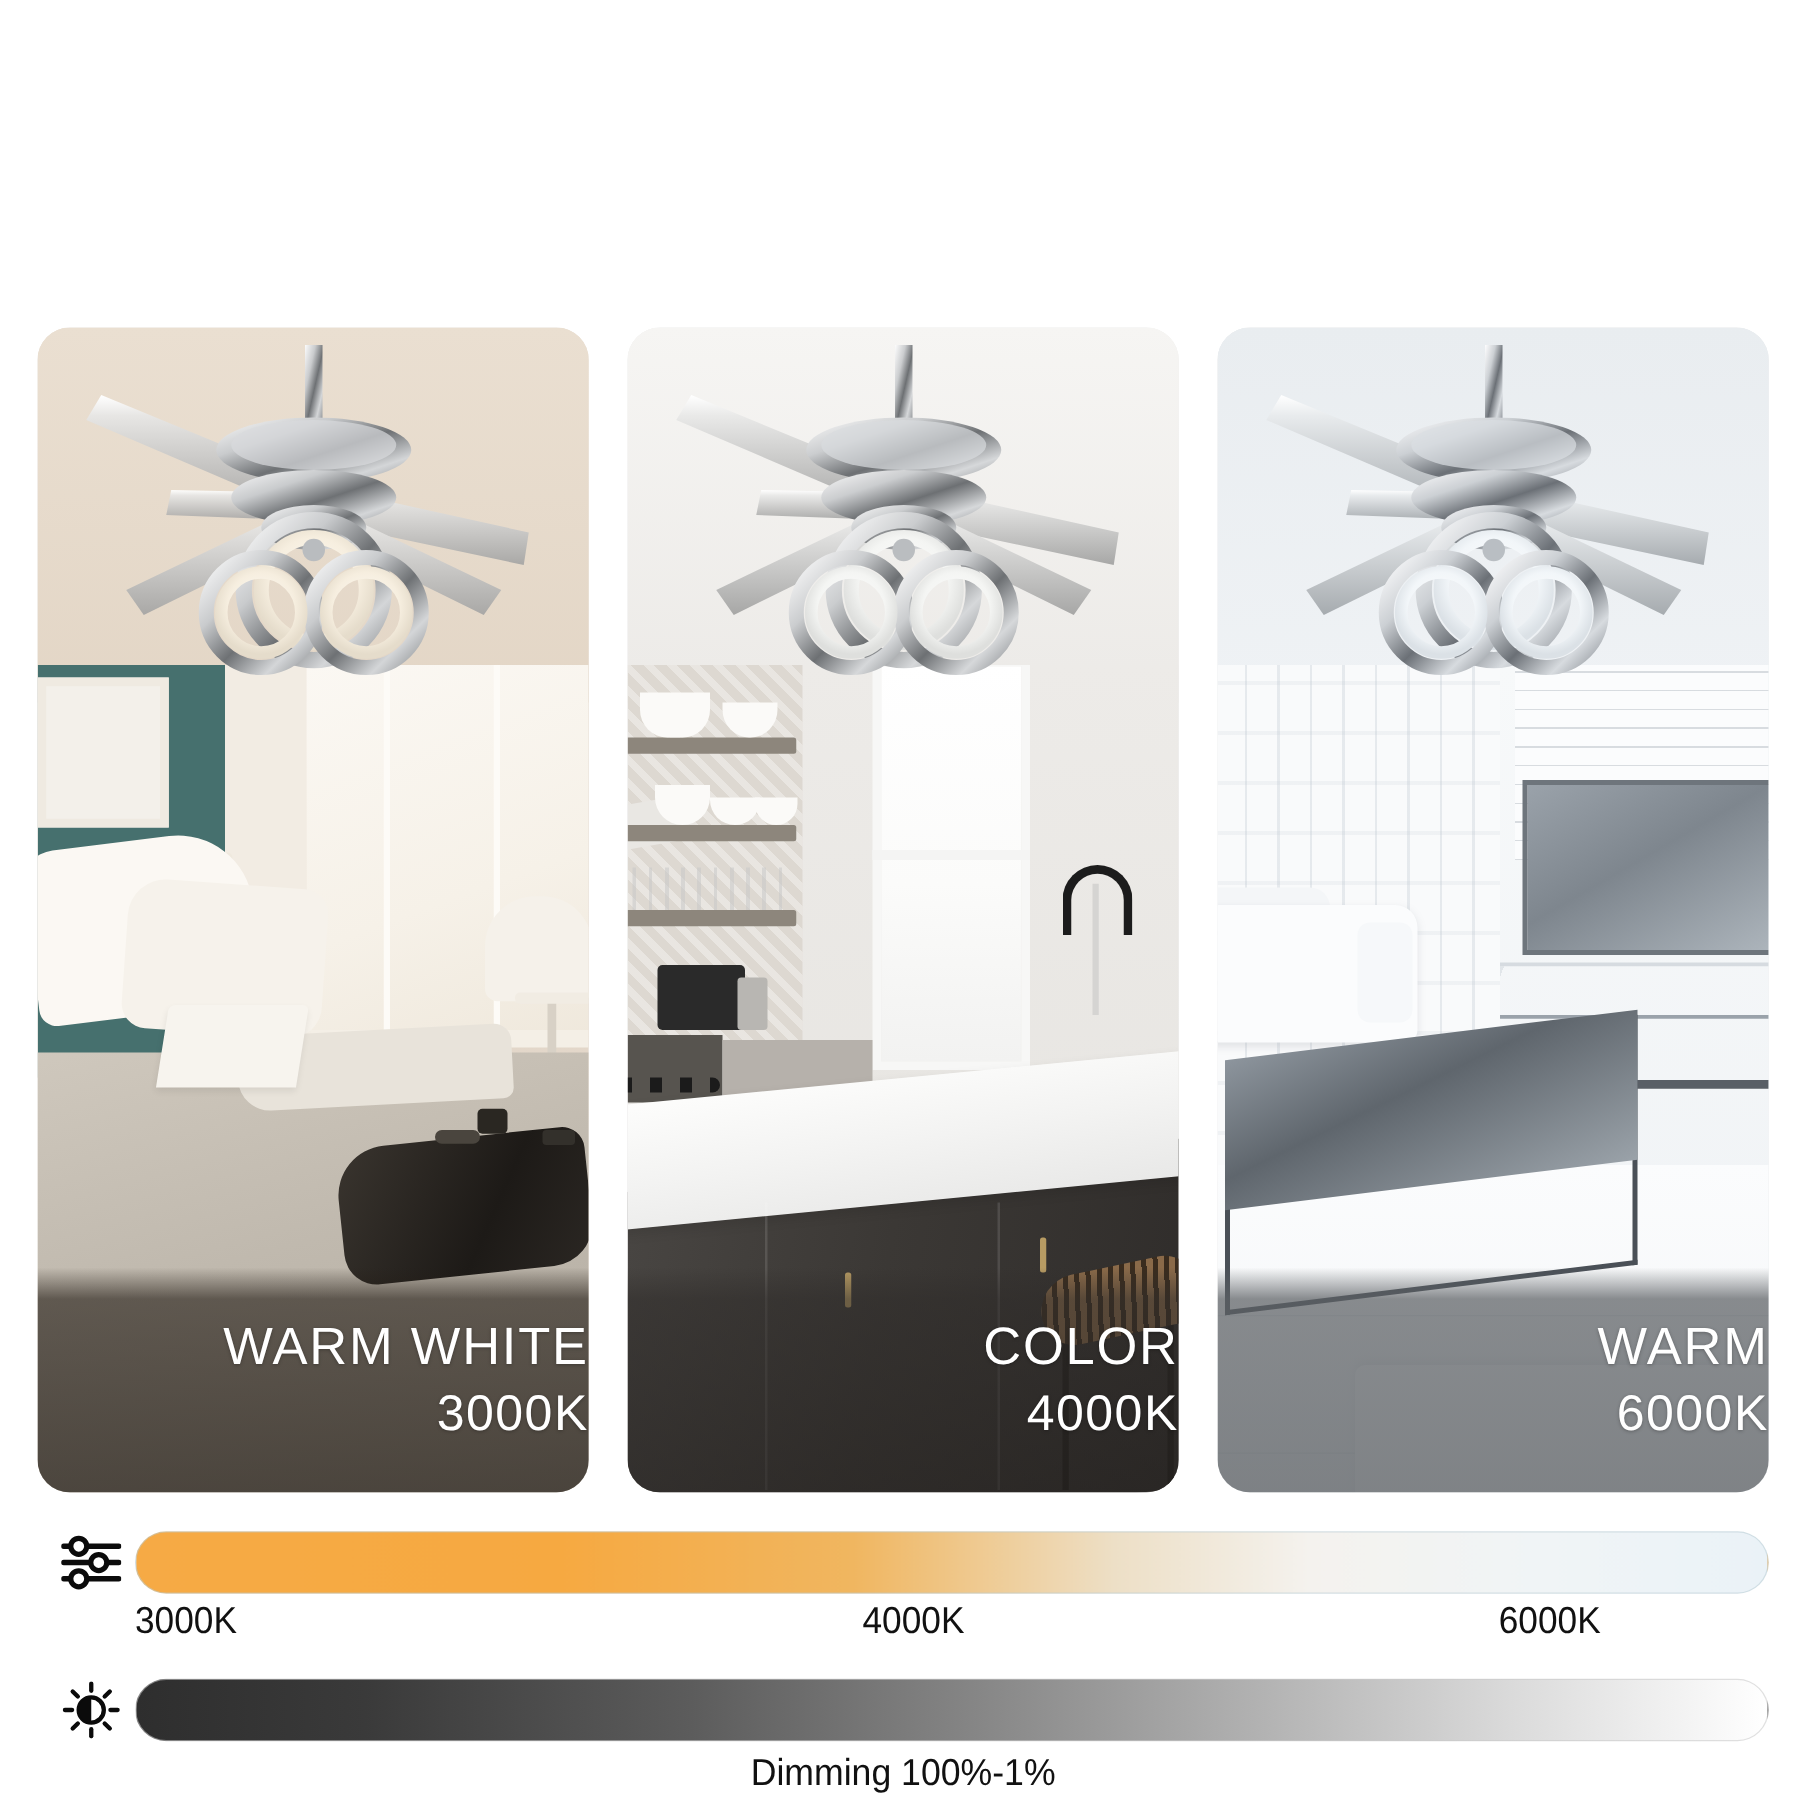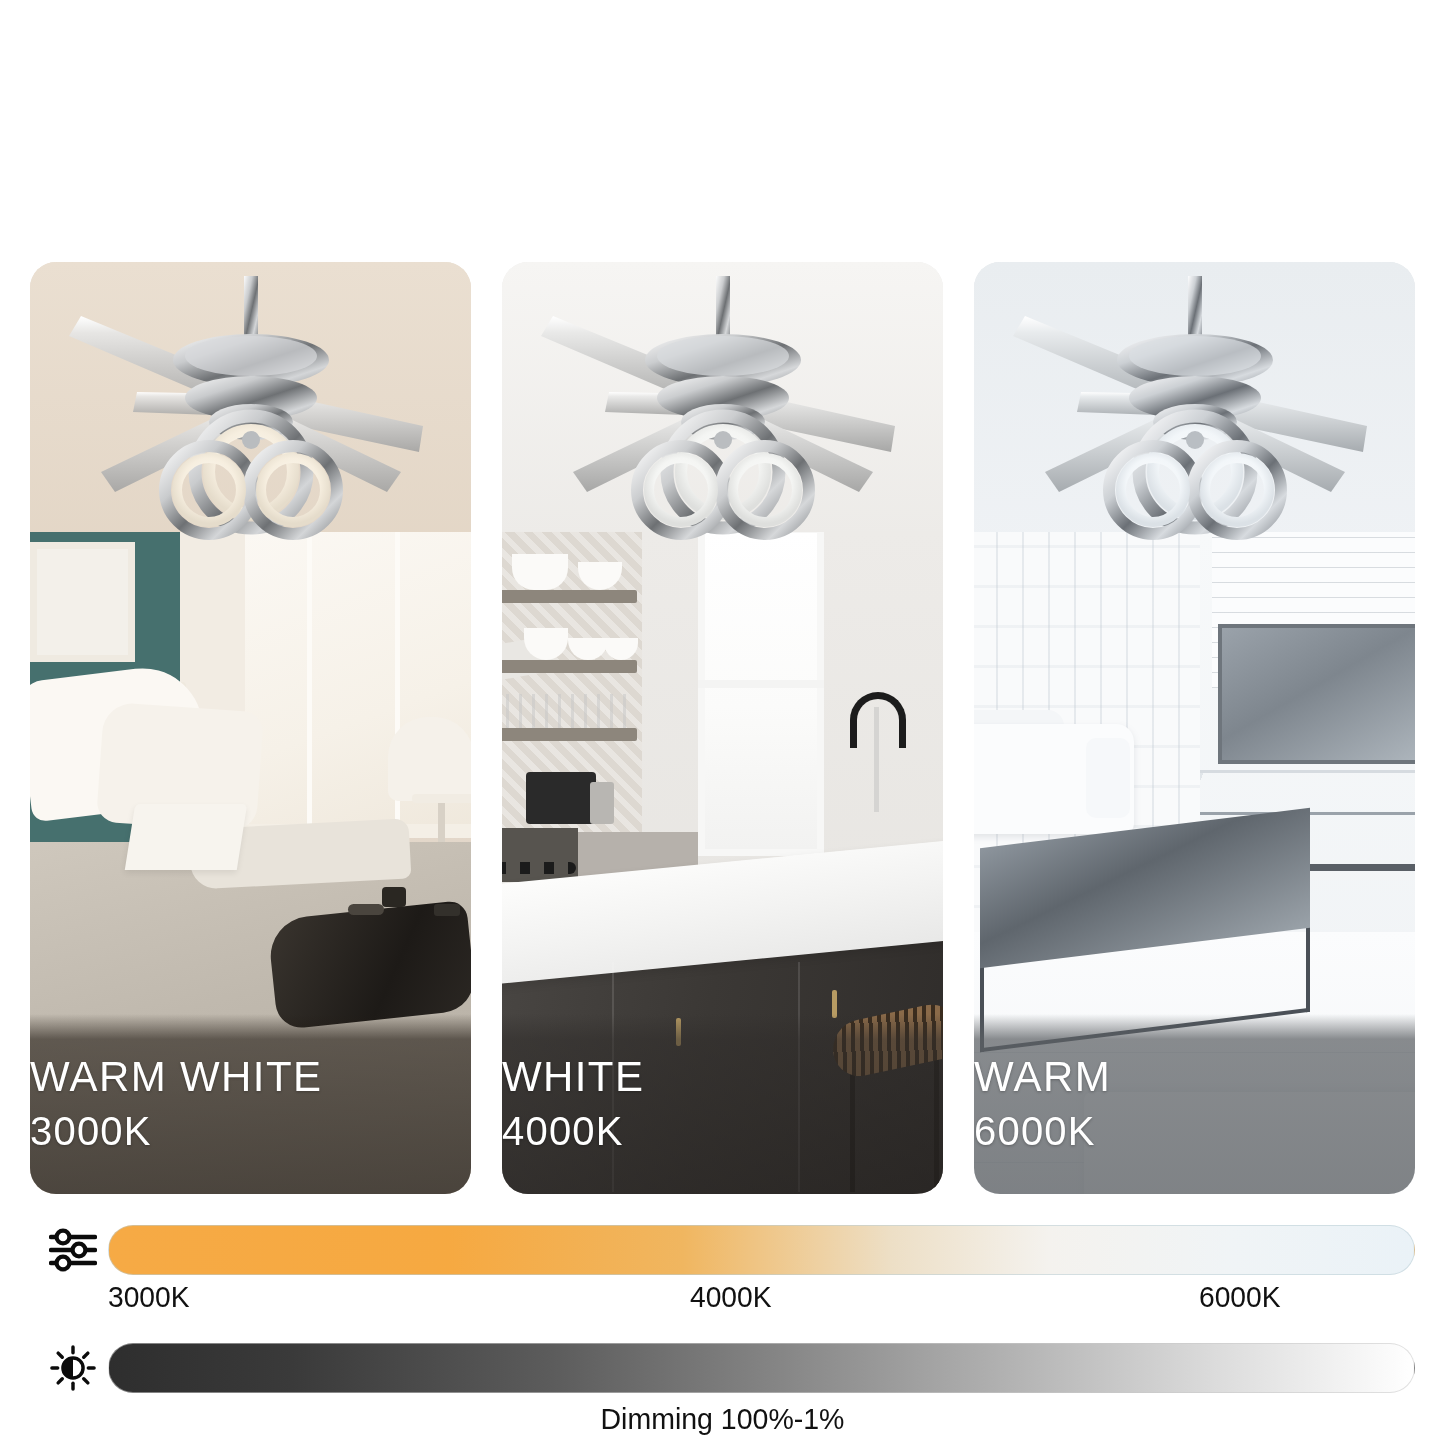--- a/index.html
+++ b/index.html
@@ -151,21 +151,21 @@
       background: linear-gradient(#fbfcfd, #f3f5f7); }
   .l-floorline { position:absolute; left:0; right:0; height:1px; background:rgba(170,180,190,.22); }
   .l-ottoman { position:absolute; left:110px; top:560px; width:360px; height:130px; background:#fcfdfe; border-radius:8px; box-shadow:0 -3px 8px rgba(140,150,160,.12); }
 
   
   .fan { position:absolute; left:50%; top:14px; transform:translateX(-50%); width:420px; height:320px; }
 
   
   .label-overlay {
     position:absolute; left:0; right:0; bottom:0; height:180px;
-    display:flex; flex-direction:column; align-items:flex-start; justify-content:center;
+    display:flex; flex-direction:column; align-items:flex-end; justify-content:center;
     text-align:center; color:#fff;
   }
   .c1 .label-overlay { background: linear-gradient(rgba(30,24,18,0.0) 0%, rgba(36,29,22,0.62) 14%, rgba(30,24,18,0.70) 100%); }
   .c2 .label-overlay { background: linear-gradient(rgba(40,38,36,0.0) 0%, rgba(48,45,43,0.55) 14%, rgba(38,35,33,0.62) 100%); }
   .c3 .label-overlay { background: linear-gradient(rgba(70,74,78,0.0) 0%, rgba(92,96,100,0.72) 14%, rgba(96,100,104,0.80) 100%); }
   .label-name { font-size: 42px; font-weight: 400; letter-spacing: 1.4px; line-height:1.1; text-shadow:0 1px 3px rgba(0,0,0,.28); }
   .label-kelvin { font-size: 40px; font-weight: 400; letter-spacing: 1.2px; margin-top:8px; text-shadow:0 1px 3px rgba(0,0,0,.28); }
 
   
   .bars { position:absolute; left:0; right:0; top:1222px; }
@@ -340,21 +340,21 @@
             <circle cx="210" cy="196" r="42" fill="none" stroke="url(#ledN)" stroke-width="12"></circle>
             <circle cx="168" cy="214" r="44" fill="none" stroke="url(#chromeN)" stroke-width="12"></circle>
             <circle cx="252" cy="214" r="44" fill="none" stroke="url(#chromeN)" stroke-width="12"></circle>
             <circle cx="168" cy="214" r="32" fill="none" stroke="url(#ledN)" stroke-width="10"></circle>
             <circle cx="252" cy="214" r="32" fill="none" stroke="url(#ledN)" stroke-width="10"></circle>
             <circle cx="210" cy="164" r="9" fill="#babdc0"></circle>
           </svg>
         </div>
       </div>
       <div class="label-overlay">
-        <div class="label-name">WHITE</div>
+        <div class="label-name">COLOR</div>
         <div class="label-kelvin">4000K</div>
       </div>
     </div>
 
     <div class="card c3">
       <div class="scene">
         <div class="ceiling"></div>
         <div class="room">
           <div class="l-wall"></div>
           <div class="l-brick"></div>

